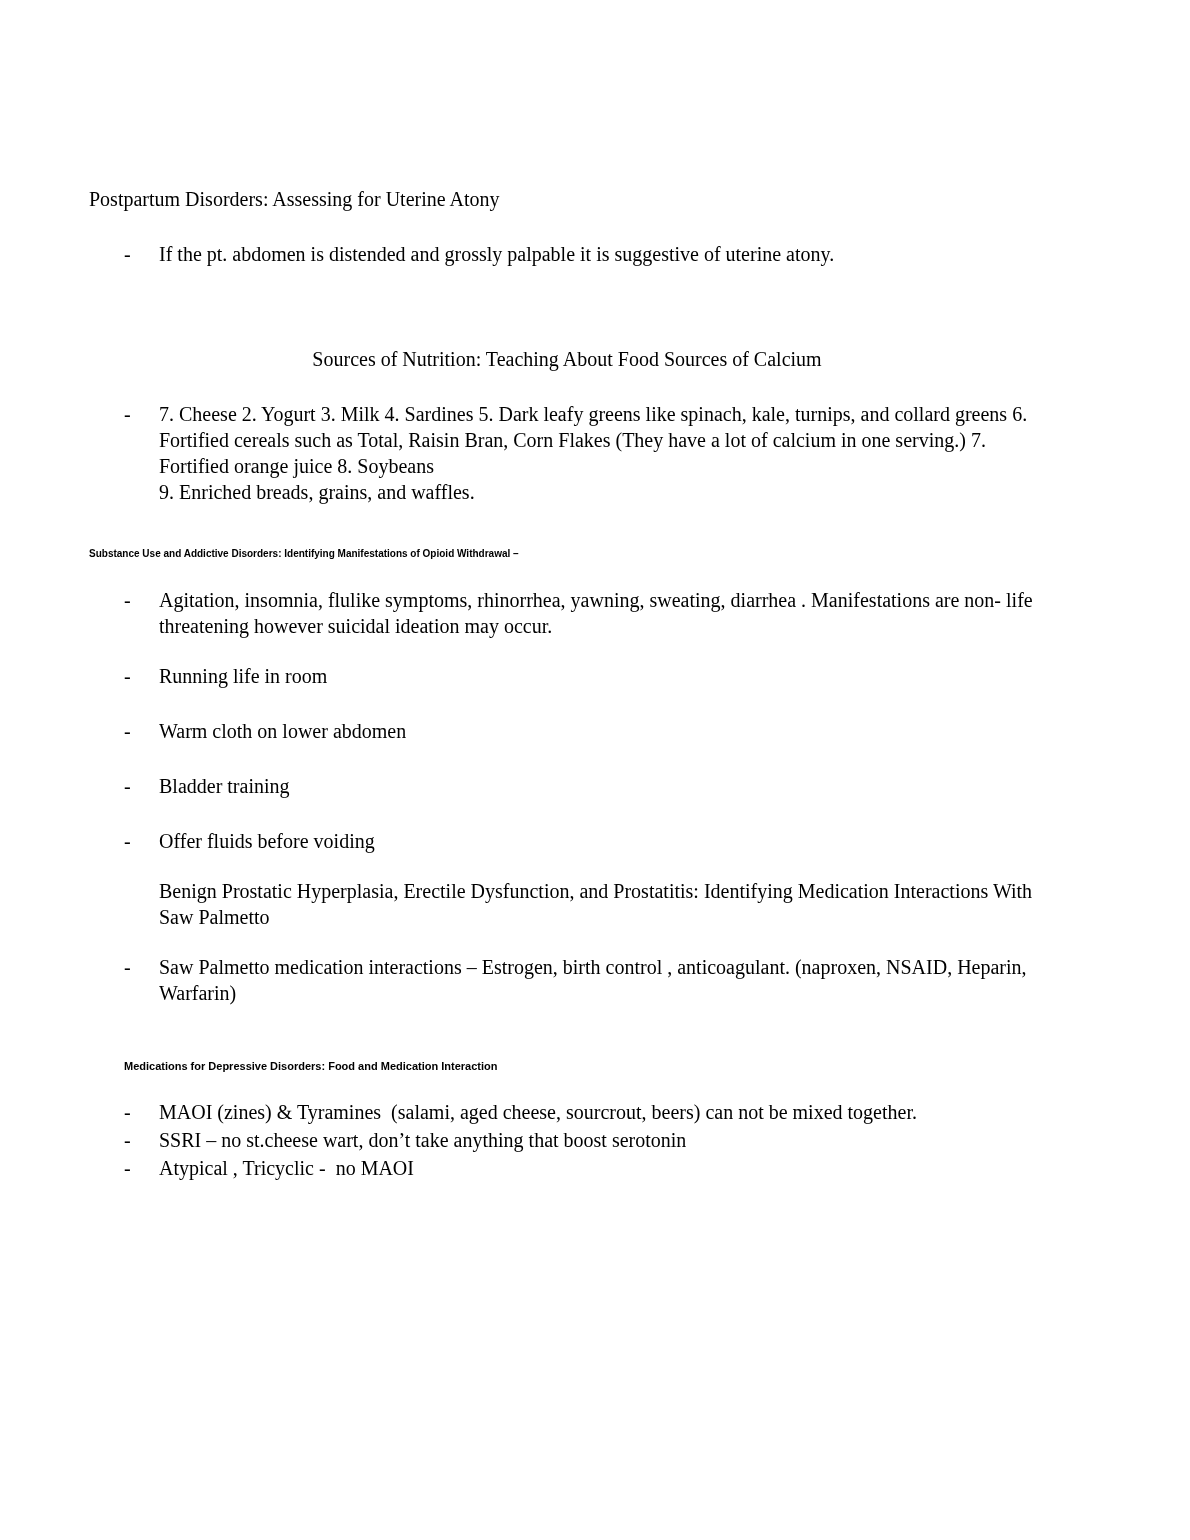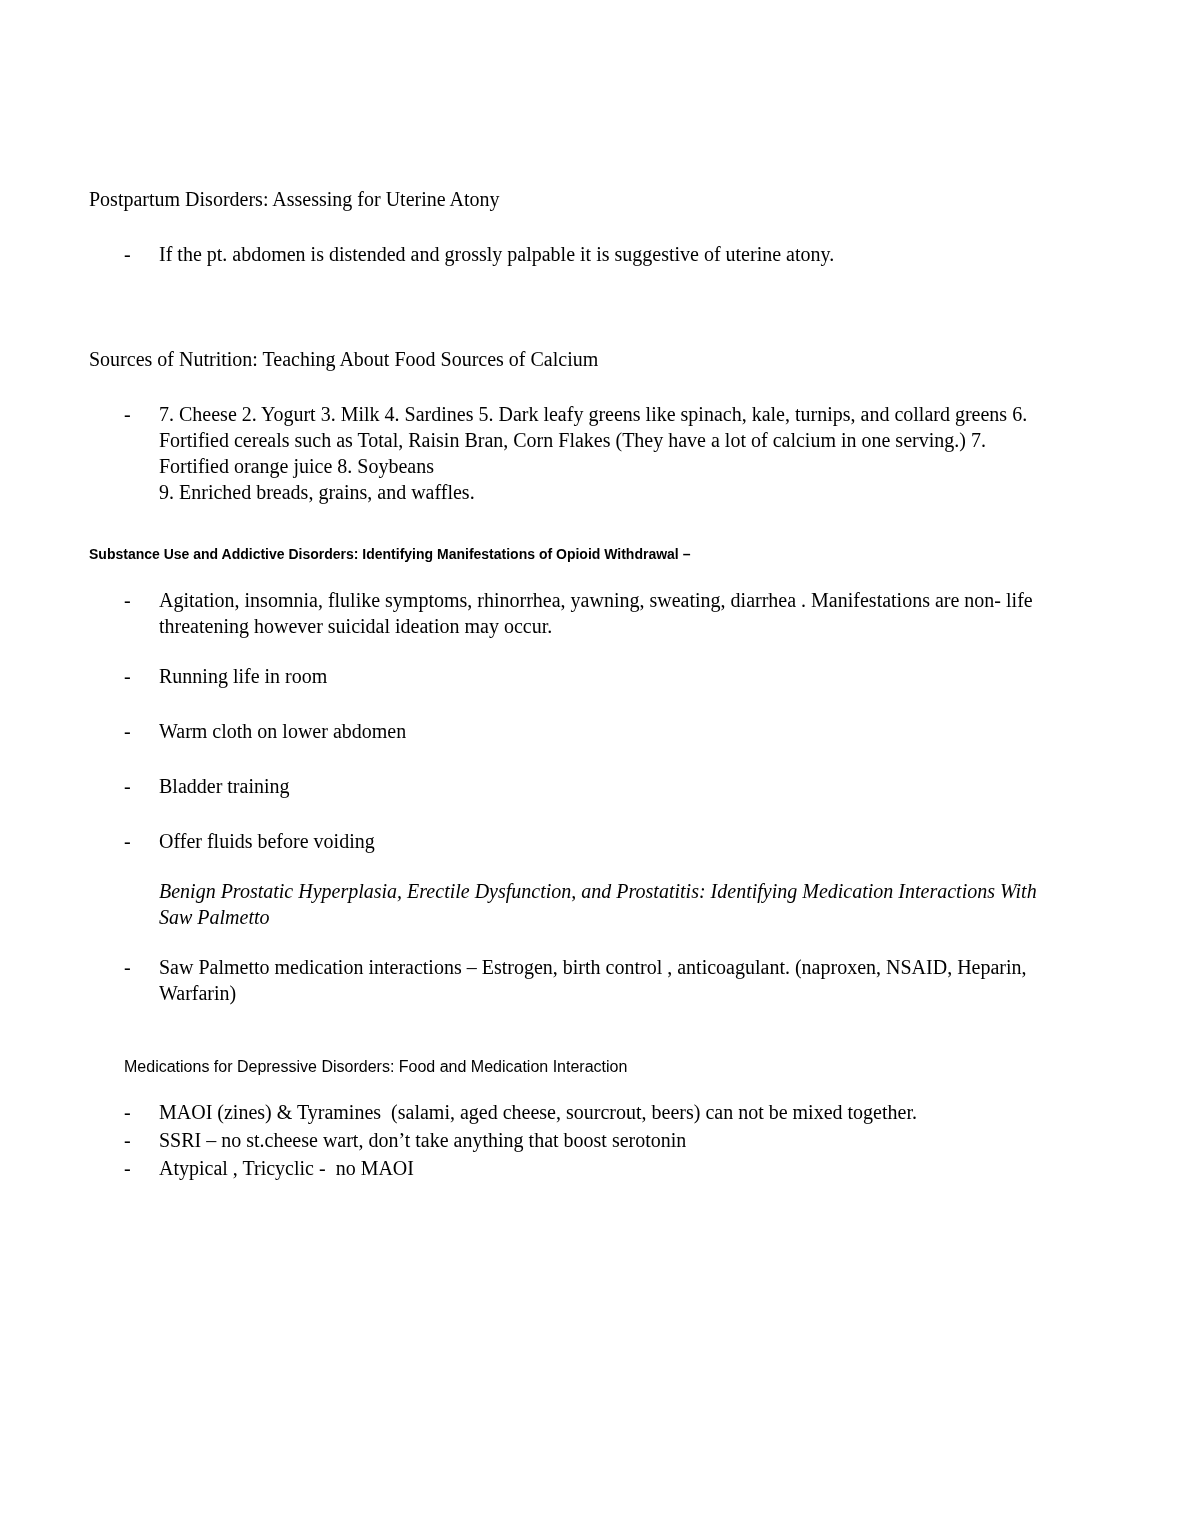--- a/index.html
+++ b/index.html
@@ -18,28 +18,28 @@
     height: 100%;
   }
   .h-serif {
     font-family: "Liberation Serif", serif;
     font-size: 20px;
     font-weight: 400;
     line-height: 26px;
   }
   .h-bold-sans {
     font-family: "Liberation Sans", sans-serif;
-    font-size: 14px;
+    font-size: 10px;
     font-weight: 700;
     line-height: 18px;
   }
   .h-sans-sm {
     font-family: "Liberation Sans", sans-serif;
-    font-size: 16px;
-    font-weight: 400;
+    font-size: 11px;
+    font-weight: 700;
     line-height: 17px;
     margin-left: 35px;
   }
   .bullet {
     display: flex;
     margin-left: 35px;
     font-size: 20px;
     line-height: 26px;
   }
   .bullet .dash {
@@ -48,25 +48,24 @@
   }
   .bullet .bt {
     flex: 1;
     white-space: pre-wrap;
   }
   .para-indent {
     margin-left: 70px;
     font-size: 20px;
     line-height: 26px;
     white-space: pre-wrap;
-    font-style: italic;
   }
   
   .mt-after-heading { margin-top: 29px; }
-  .mt-section-xl { margin-top: 79px; }
+  .mt-section-xl { margin-top: 79px; text-align: center; }
   .mt-section-lg { margin-top: 40px; }
   .mt-section-md { margin-top: 30px; }
   .mt-bullet { margin-top: 29px; }
   .mt-bullet-sm { margin-top: 24px; }
   .mt-tight { margin-top: 2px; }
   .mt-small-head { margin-top: 52px; }
 </style>
 </head>
 <body>
 

